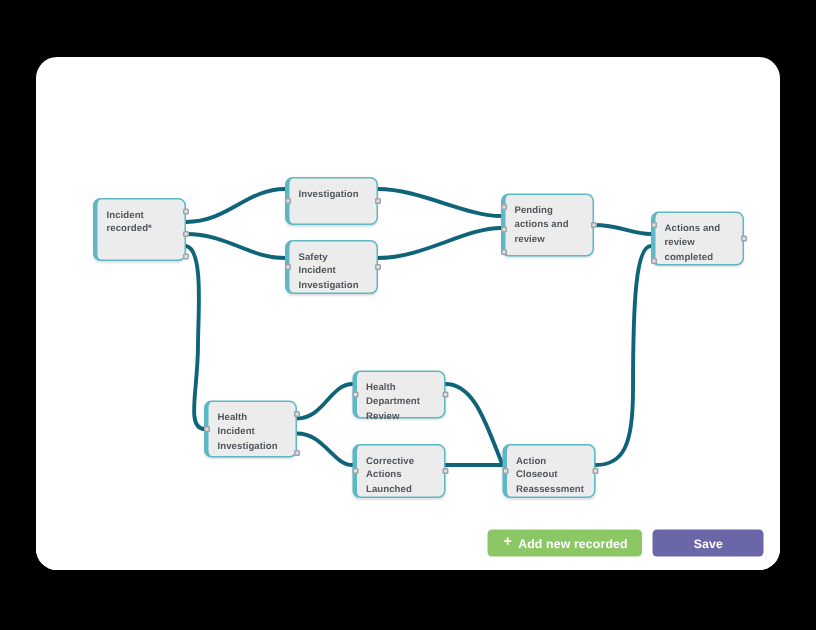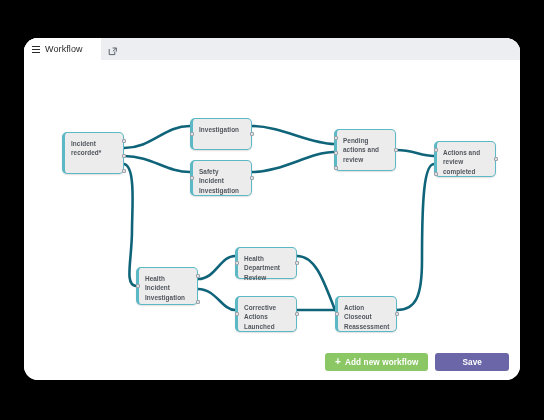--- a/index.html
+++ b/index.html
@@ -145,40 +145,20 @@
     padding: 0 27px;
   }
 </style>
 </head>
 <body>
 
 <div id="app">
 
   <div class="window">
 
-    <div class="titlebar">
-      <div class="tabstrip-rest"></div>
-
-      <div class="tab">
-        <span class="hamburger">
-          <i></i>
-            <i></i>
-            <i></i>
-        </span>
-        <span>Workflow</span>
-      </div>
-
-      <div class="popout-btn">
-        <svg width="12" height="12" viewBox="0 0 12 12" fill="none">
-          <path d="M2.2 4.0 L2.2 9.6 L7.8 9.6 L7.8 6.6" stroke="#5b616b" stroke-width="1" fill="none"></path>
-          <path d="M5.6 3.0 L9.3 3.0 L9.3 6.6" stroke="#5b616b" stroke-width="1" fill="none"></path>
-          <path d="M9.3 3.0 L5.9 6.4" stroke="#5b616b" stroke-width="1"></path>
-        </svg>
-      </div>
-    </div>
 
     <div class="canvas">
       <svg class="edges" viewBox="0 0 496 320">
           <path d="M100,88 C128,88 140,66 166,66" stroke="#0f647a" stroke-width="2.6" fill="none" stroke-linecap="round"></path>
           <path d="M100,96 C128,96 142,112 166,112" stroke="#0f647a" stroke-width="2.6" fill="none" stroke-linecap="round"></path>
           <path d="M100,104 C112,106 108,150 108,170 C108,200 100,225 112,226" stroke="#0f647a" stroke-width="2.6" fill="none" stroke-linecap="round"></path>
           <path d="M228,66 C256,66 286,84 310,84" stroke="#0f647a" stroke-width="2.6" fill="none" stroke-linecap="round"></path>
           <path d="M228,112 C258,112 286,92 310,92" stroke="#0f647a" stroke-width="2.6" fill="none" stroke-linecap="round"></path>
           <path d="M372,90 C390,90 396,96 410,96" stroke="#0f647a" stroke-width="2.6" fill="none" stroke-linecap="round"></path>
           <path d="M174,219 C192,219 196,196 211,196" stroke="#0f647a" stroke-width="2.6" fill="none" stroke-linecap="round"></path>
@@ -237,21 +217,21 @@
             <span class="label">Action Closeout Reassessment</span>
             <span class="port in" style="top: 15px;"></span>
             <span class="port out" style="top: 15px;"></span>
           </div>
         </div>
     </div>
 
     <div class="footer">
       <button class="btn btn-add">
         <span class="plus">+</span>
-        <span>Add new workflow</span>
+        <span>Add new recorded</span>
       </button>
       <button class="btn btn-save">
         <span>Save</span>
       </button>
     </div>
 
   </div>
 </div>
 
 </body></html>

